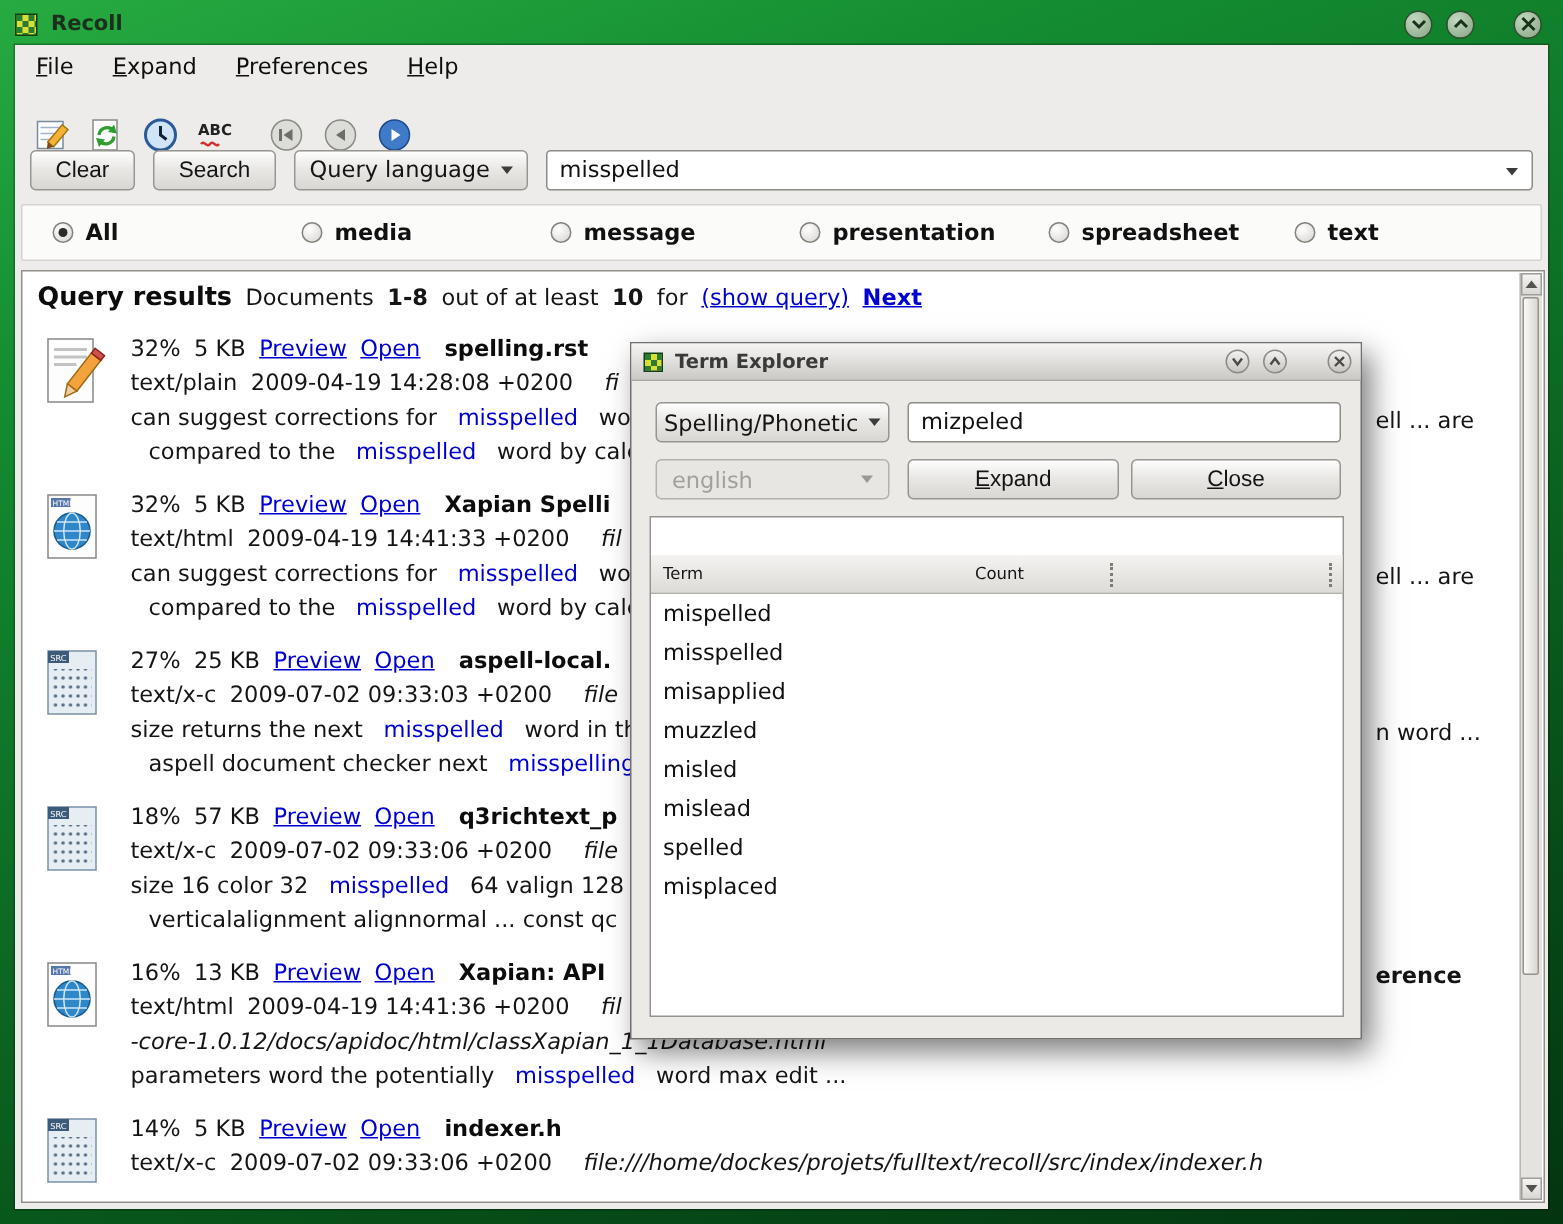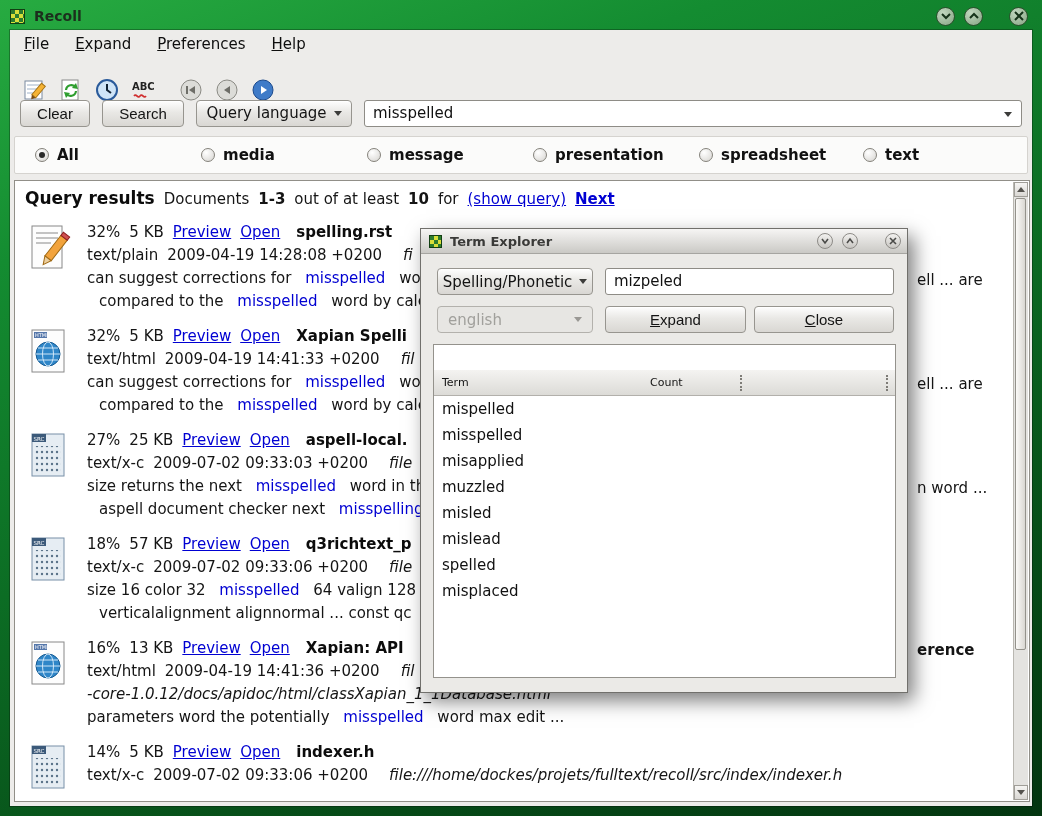--- a/index.html
+++ b/index.html
@@ -278,21 +278,21 @@
         <span class="radio"></span>
         <span>text</span>
       </span>
     </div>
 
     <div class="results">
 
       <div class="qr-head">
         <span class="qr-title">Query results</span>
         <span class="qr-meta">Documents</span>
-        <span class="qr-meta b">1-3</span>
+        <span class="qr-meta b">1-8</span>
         <span class="qr-meta">out of at least</span>
         <span class="qr-meta b">10</span>
         <span class="qr-meta">for</span>
         <span class="qr-meta lnk">(show query)</span>
         <span class="qr-meta lnk b">Next</span>
       </div>
 
       <div class="result" style="top:40px">
         <span class="ricon">
           <svg width="46" height="46" viewBox="0 0 46 46">

